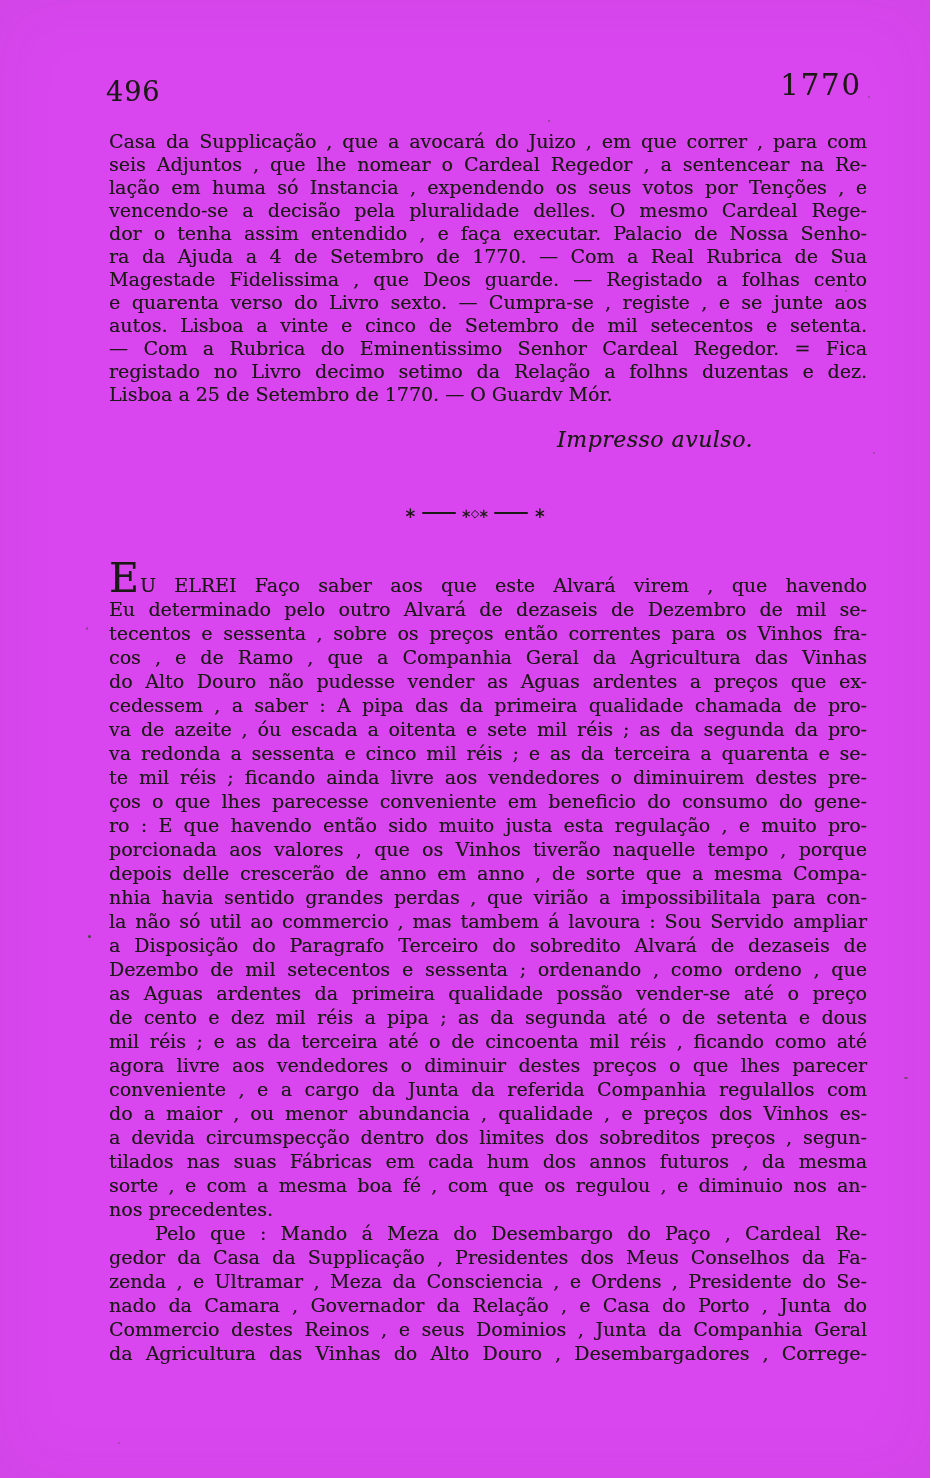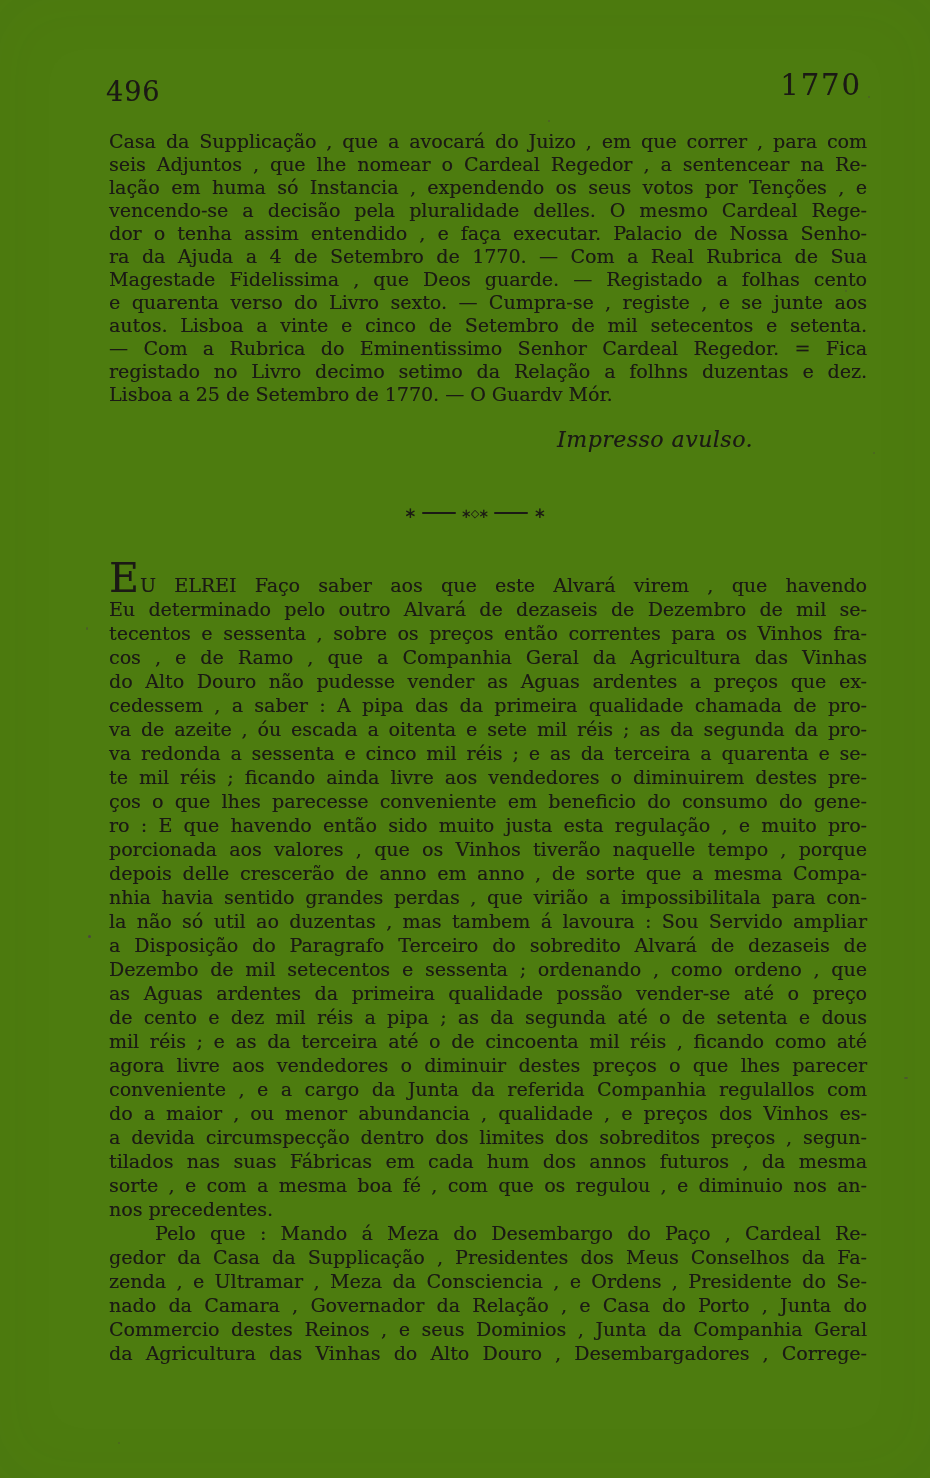--- a/index.html
+++ b/index.html
@@ -4,21 +4,21 @@
 <style>
   html, body {
     margin: 0;
     padding: 0;
     background: #e9e7e3;
   }
   .page {
     position: relative;
     width: 930px;
     height: 1478px;
-    background: #4d7c0f;
+    background: #d946ef;
     box-shadow: inset 0 0 70px rgba(60,55,45,0.05);
     overflow: hidden;
     font-family: "DejaVu Serif", "Liberation Serif", serif;
     color: #1b1915;
   }
   .ink {
     text-shadow: 0.25px 0.25px 0 rgba(25,22,18,0.45);
   }
   .pagenum {
     position: absolute;
@@ -141,21 +141,21 @@
         <div class="line">do Alto Douro não pudesse vender as Aguas ardentes a preços que ex-</div>
         <div class="line">cedessem , a saber : A pipa das da primeira qualidade chamada de pro-</div>
         <div class="line">va de azeite , óu escada a oitenta e sete mil réis ; as da segunda da pro-</div>
         <div class="line">va redonda a sessenta e cinco mil réis ; e as da terceira a quarenta e se-</div>
         <div class="line">te mil réis ; ficando ainda livre aos vendedores o diminuirem destes pre-</div>
         <div class="line">ços o que lhes parecesse conveniente em beneficio do consumo do gene-</div>
         <div class="line">ro : E que havendo então sido muito justa esta regulação , e muito pro-</div>
         <div class="line">porcionada aos valores , que os Vinhos tiverão naquelle tempo , porque</div>
         <div class="line">depois delle crescerão de anno em anno , de sorte que a mesma Compa-</div>
         <div class="line">nhia havia sentido grandes perdas , que virião a impossibilitala para con-</div>
-        <div class="line">la não só util ao duzentas , mas tambem á lavoura : Sou Servido ampliar</div>
+        <div class="line">la não só util ao commercio , mas tambem á lavoura : Sou Servido ampliar</div>
         <div class="line">a Disposição do Paragrafo Terceiro do sobredito Alvará de dezaseis de</div>
         <div class="line">Dezembo de mil setecentos e sessenta ; ordenando , como ordeno , que</div>
         <div class="line">as Aguas ardentes da primeira qualidade possão vender-se até o preço</div>
         <div class="line">de cento e dez mil réis a pipa ; as da segunda até o de setenta e dous</div>
         <div class="line">mil réis ; e as da terceira até o de cincoenta mil réis , ficando como até</div>
         <div class="line">agora livre aos vendedores o diminuir destes preços o que lhes parecer</div>
         <div class="line">conveniente , e a cargo da Junta da referida Companhia regulallos com</div>
         <div class="line">do a maior , ou menor abundancia , qualidade , e preços dos Vinhos es-</div>
         <div class="line">a devida circumspecção dentro dos limites dos sobreditos preços , segun-</div>
         <div class="line">tilados nas suas Fábricas em cada hum dos annos futuros , da mesma</div>

